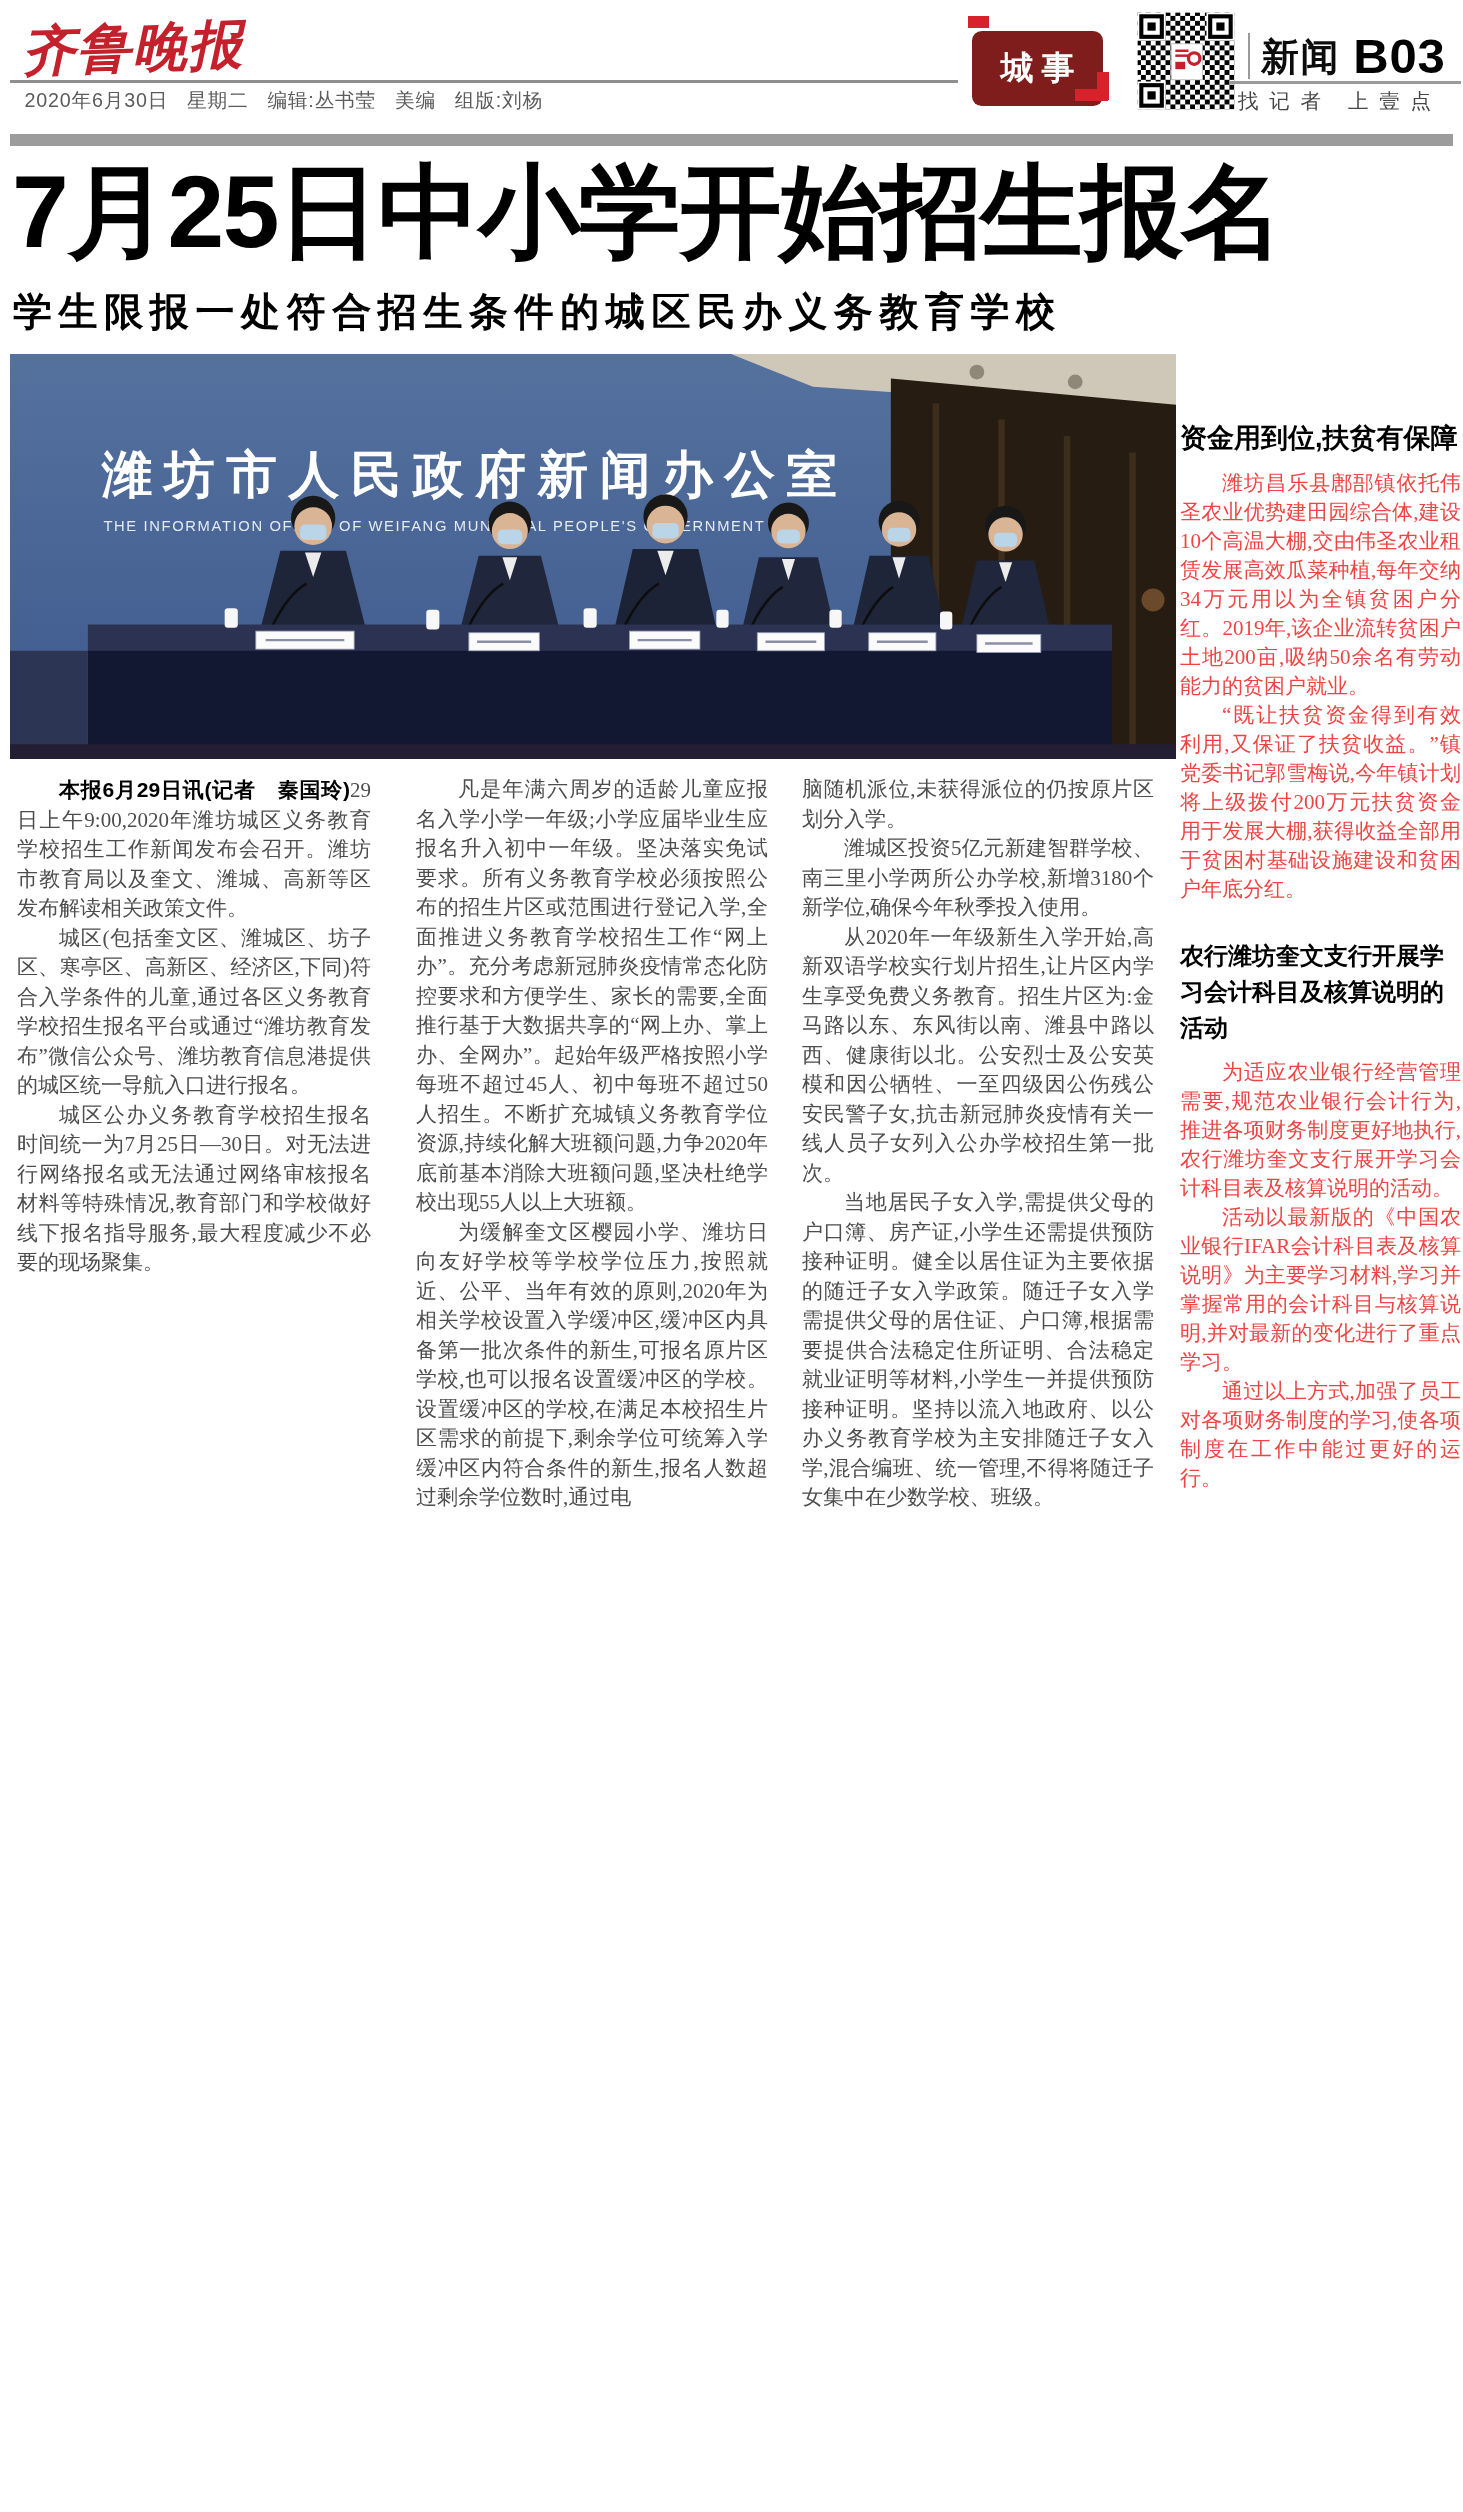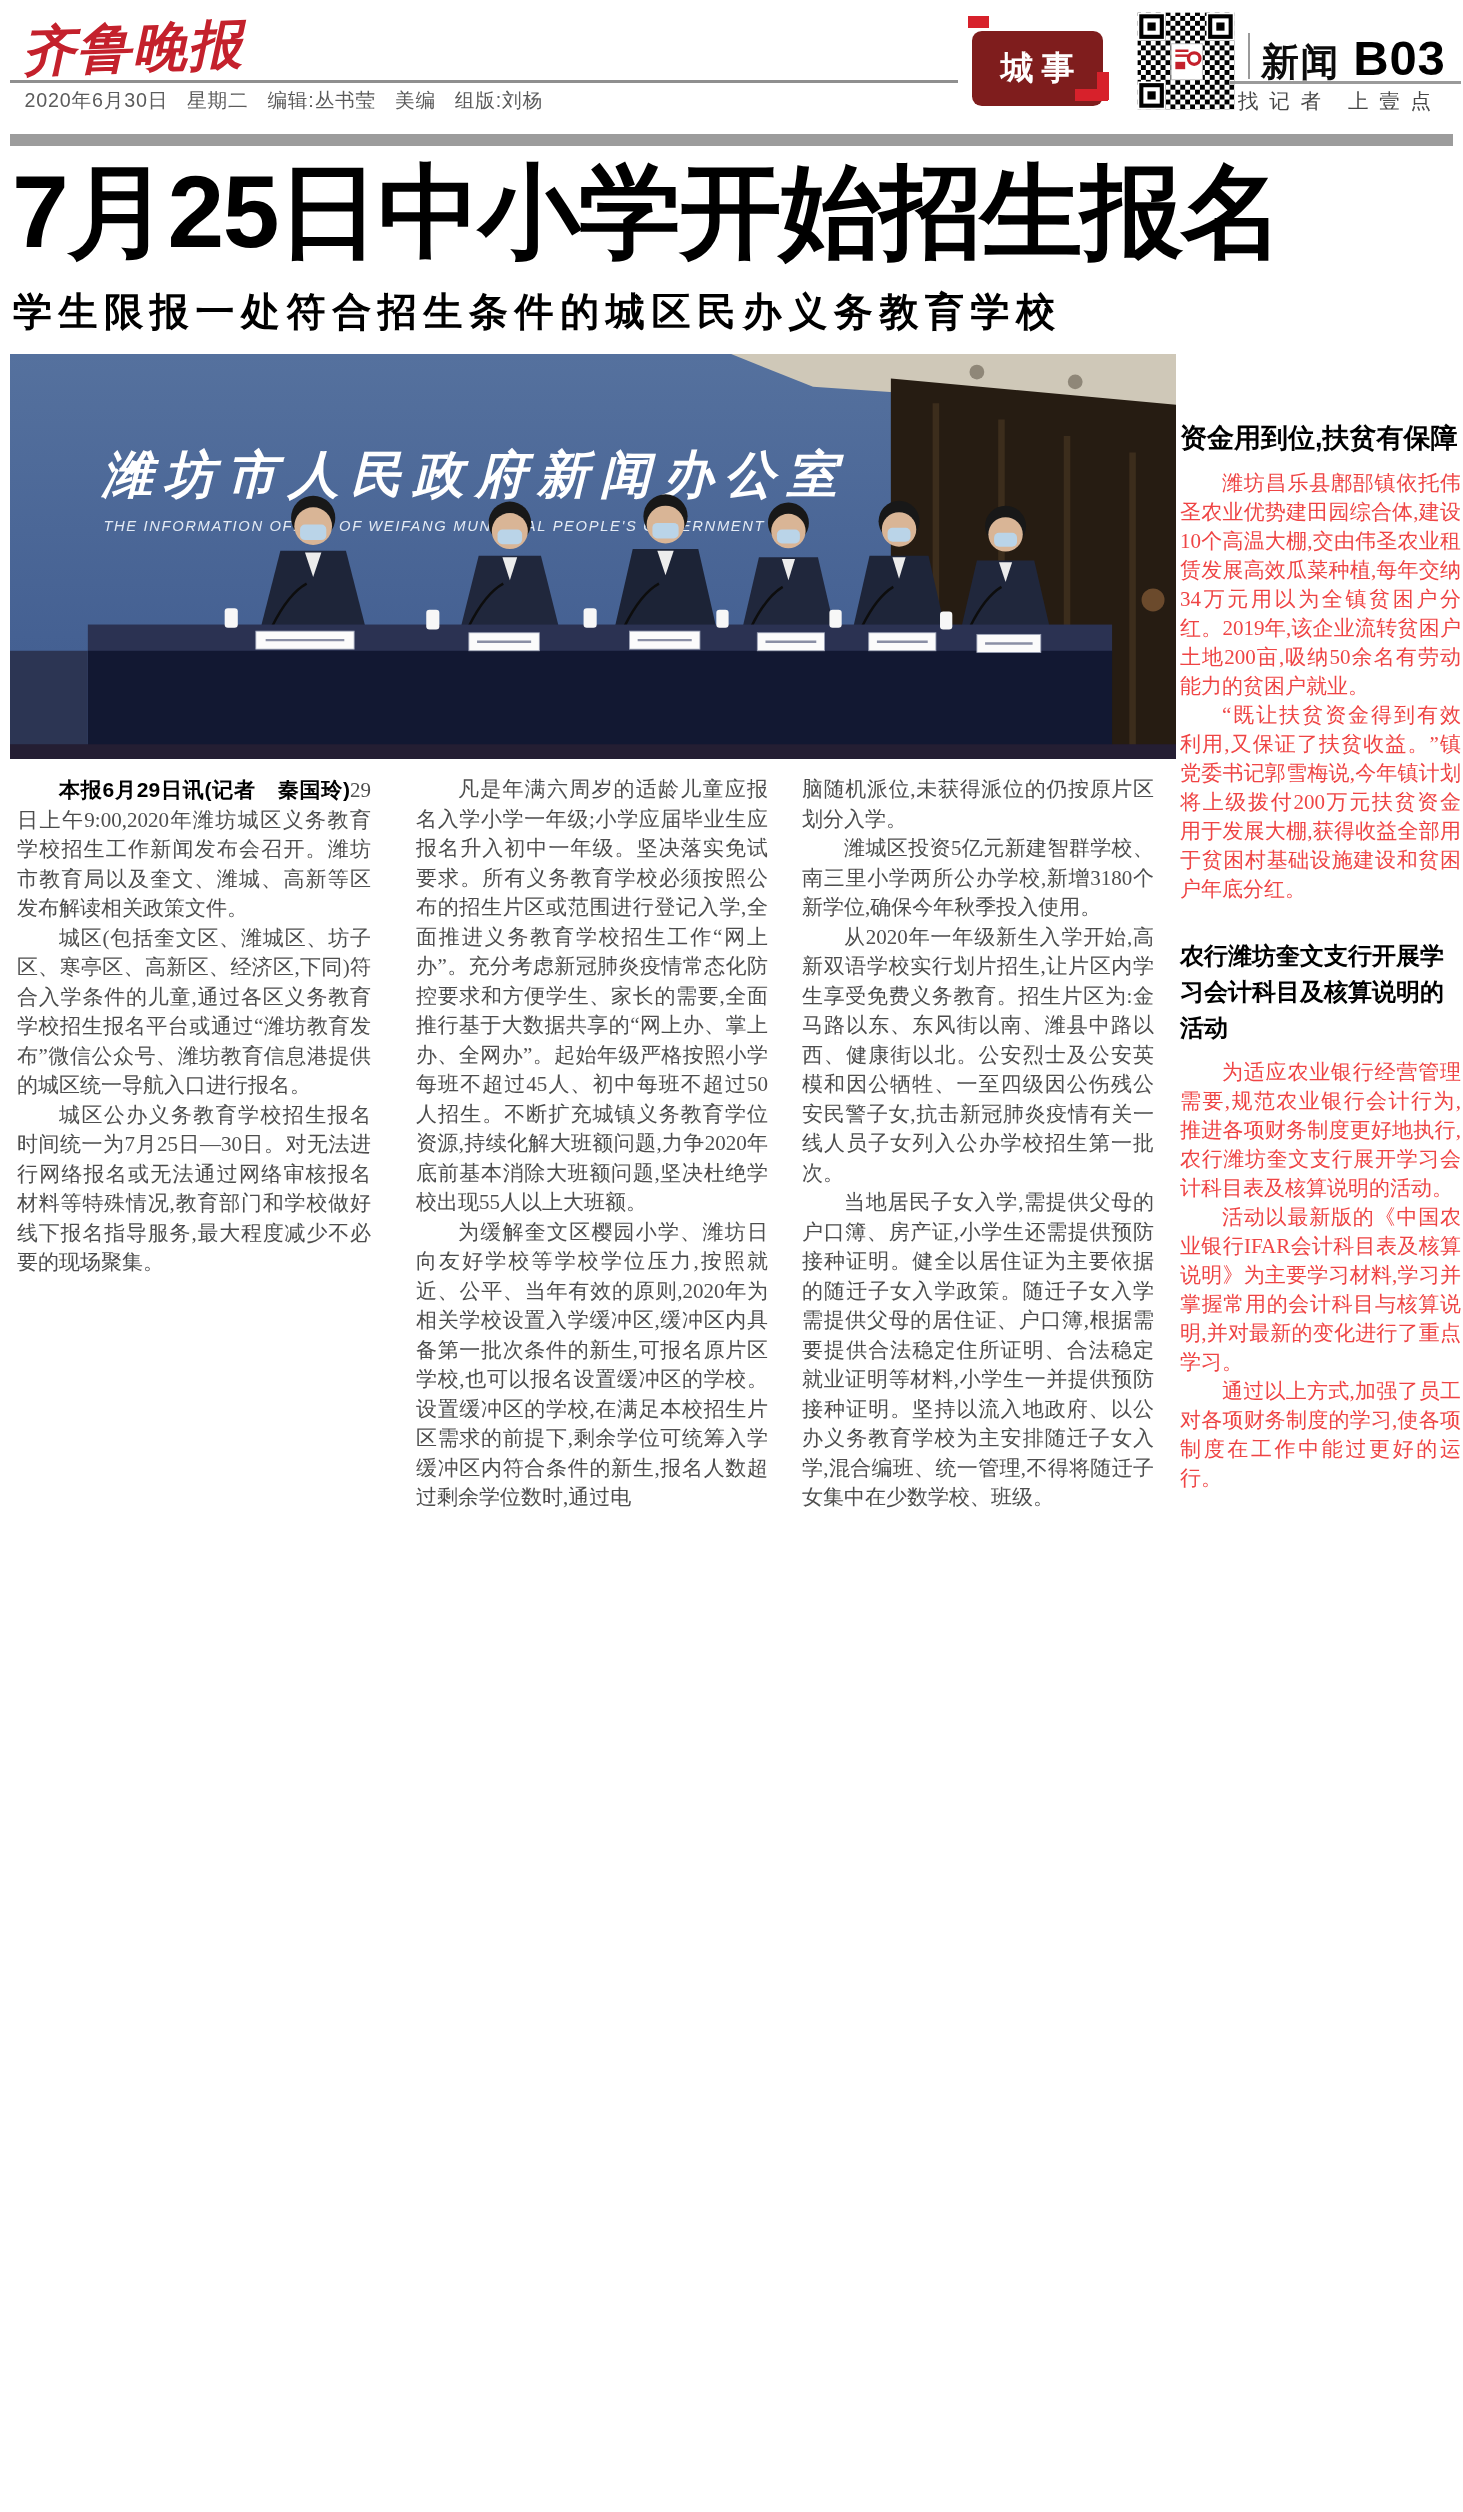--- a/index.html
+++ b/index.html
@@ -13,34 +13,34 @@
   .dateline{position:absolute;left:24.6px;top:87px;font-size:19.7px;color:#5b5b5b;letter-spacing:0.8px;white-space:pre;}
   .tab-corner-tl{position:absolute;left:968px;top:16.4px;width:21px;height:11.5px;background:#d7212b;}
   .section-tab{position:absolute;left:972px;top:31px;width:131px;height:75px;background:#7f1d1d;
                border-radius:9.8px;display:flex;align-items:center;justify-content:center;
                color:#fff;font-weight:900;font-size:33px;letter-spacing:8.2px;text-indent:8.2px;text-align:center;}
   .tab-corner-br-h{position:absolute;left:1075px;top:89px;width:33px;height:11.5px;background:#d7212b;}
   .tab-corner-br-v{position:absolute;left:1097px;top:72px;width:11.5px;height:28px;background:#d7212b;}
   .qr{position:absolute;left:1136px;top:10.7px;width:100px;height:100px;}
   .vert-divider{position:absolute;left:1248px;top:33px;width:1.6px;height:46px;background:#9a9a9a;}
   .news-cluster{position:absolute;left:1261px;top:33px;width:201px;height:48px;
-                display:flex;align-items:flex-end;gap:13px;white-space:nowrap;}
+                display:flex;align-items:center;gap:13px;white-space:nowrap;}
   .news-label{font-weight:900;font-size:38px;color:#0c0c0c;letter-spacing:1.6px;line-height:1;}
   .page-no{font-weight:900;font-size:49px;color:#000;line-height:0.92;letter-spacing:0.8px;}
   .slogan-rule{position:absolute;left:1229px;top:81px;width:232px;height:2.5px;background:#9a9a9a;}
   .slogan{position:absolute;left:1238px;top:87px;font-size:20.5px;color:#474747;letter-spacing:10.7px;white-space:nowrap;}
   .gray-band{position:absolute;left:9.8px;top:134px;width:1443px;height:11.5px;background:#9c9c9c;}
   
   .headline{position:absolute;left:12px;top:152px;width:1447px;
             font-weight:900;font-size:102px;line-height:1.18;color:#000;
             letter-spacing:-1.6px;white-space:nowrap;}
   .subheadline{position:absolute;left:13px;top:285px;width:1229px;
                font-weight:700;font-size:39px;color:#000;letter-spacing:6.6px;white-space:nowrap;}
   
-  .photo{position:absolute;left:9.8px;top:354px;width:1166px;height:405px;background:#fdba74;overflow:hidden;font-style:italic;}
+  .photo{position:absolute;left:9.8px;top:354px;width:1166px;height:405px;background:#fdba74;overflow:hidden;}
   .photo svg{display:block;width:100%;height:100%;}
   
   .col{position:absolute;top:775px;text-align:justify;
        font-family:"Liberation Serif","DejaVu Serif",serif;font-size:21px;line-height:29.5px;color:#4d4d4d;}
   .col p{margin:0;text-indent:2em;}
   .col p.cont{text-indent:0;}
   .col1{left:17px;width:354px;}
   .col2{left:416px;width:352px;}
   .col3{left:802px;width:352px;}
   .lead{font-family:"Liberation Sans",sans-serif;font-weight:bold;color:#000;}

